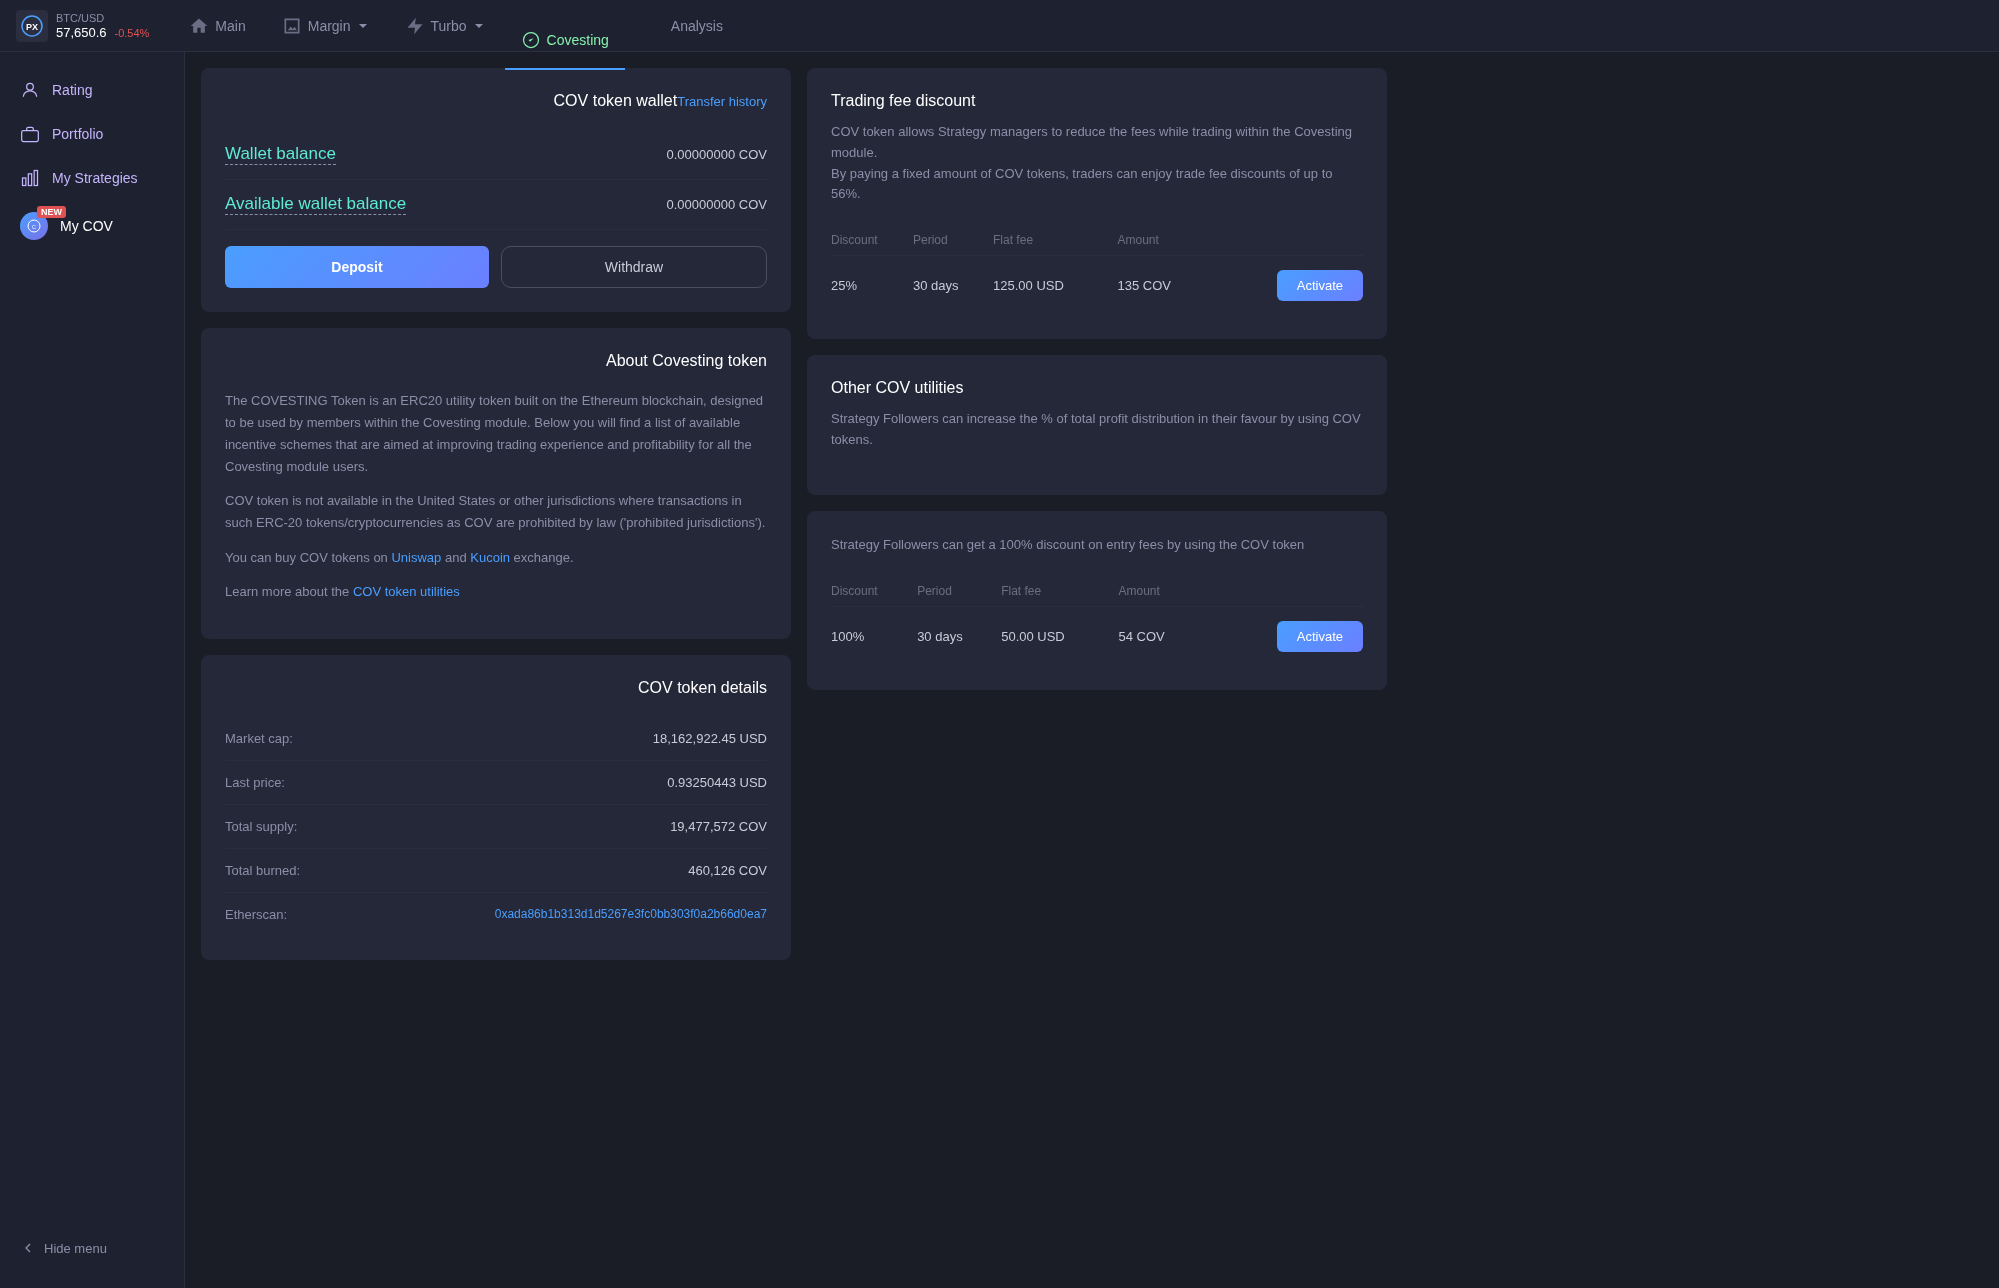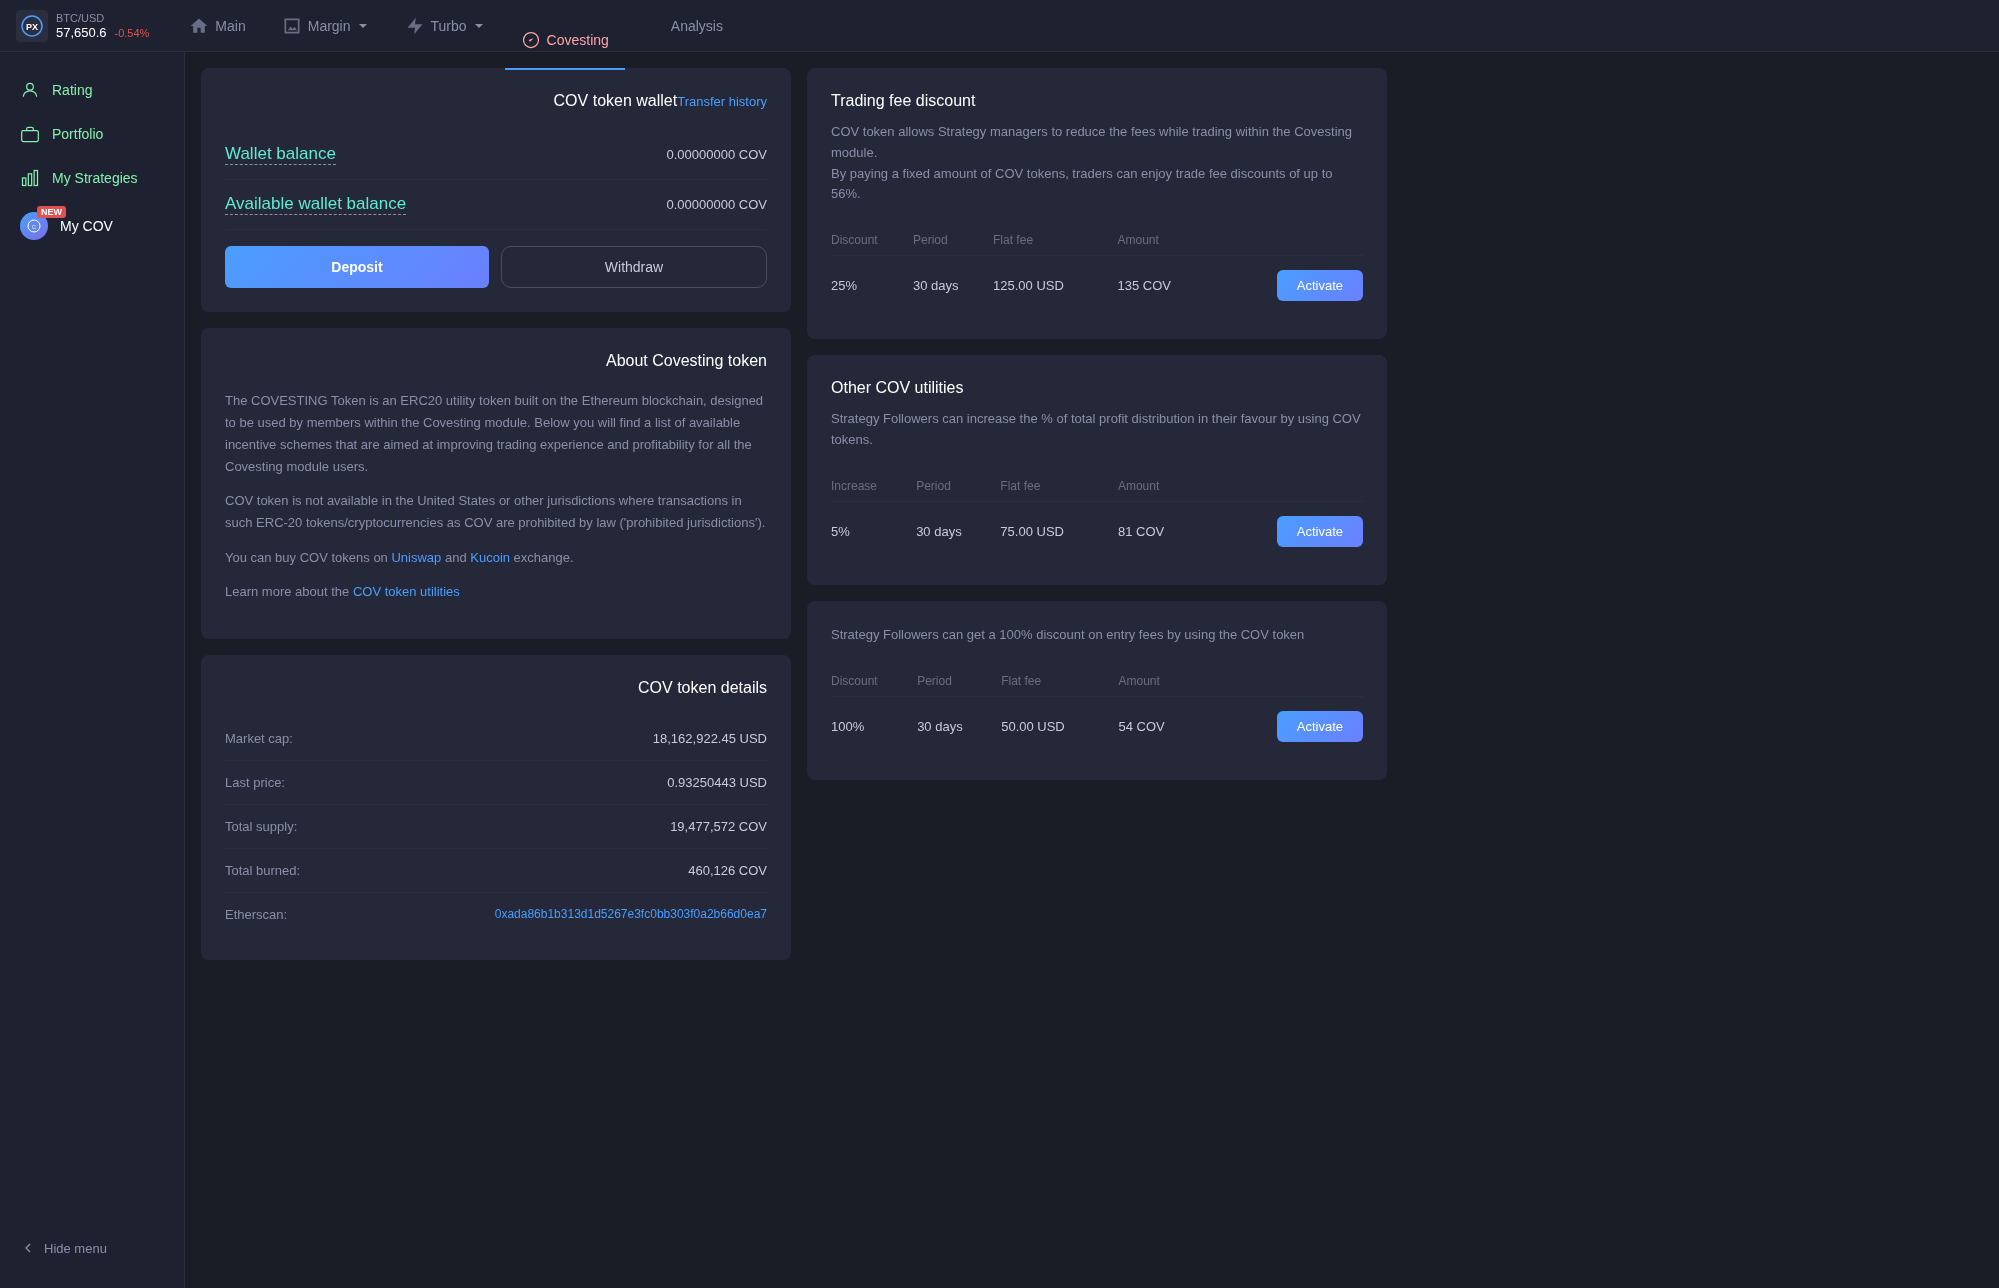--- a/index.html
+++ b/index.html
@@ -68,21 +68,21 @@
       align-items: center;
       gap: 6px;
       padding: 6px 16px;
       color: #8a8fa8;
       cursor: pointer;
       border-radius: 4px;
       font-size: 14px;
       position: relative;
     }
     .nav-item.active {
-      color: #fca5a5;
+      color: #86efac;
       margin-top: 29px;
     }
     .nav-item.active::after {
       content: '';
       position: absolute;
       bottom: -14px;
       left: 0;
       right: 0;
       height: 2px;
       background: #4a9eff;
@@ -108,21 +108,21 @@
       padding: 16px 0;
       display: flex;
       flex-direction: column;
     }
     .sidebar-item {
       display: flex;
       align-items: center;
       gap: 12px;
       padding: 12px 20px;
       cursor: pointer;
-      color: #86efac;
+      color: #c4b5fd;
       font-size: 14px;
     }
     .sidebar-item.active { color: #fff; }
     .sidebar-item-icon {
       width: 20px;
       height: 20px;
       display: flex;
       align-items: center;
       justify-content: center;
       color: inherit;
@@ -530,42 +530,20 @@
                 <button class="btn-activate">Activate</button>
               </td>
             </tr>
           </tbody>
         </table>
       </div>
 
       <div class="panel-card">
         <h2 class="panel-title">Other COV utilities</h2>
         <p class="panel-desc">Strategy Followers can increase the % of total profit distribution in their favour by using COV tokens.</p>
-        <table class="discount-table">
-          <thead>
-            <tr>
-              <th>Increase</th>
-              <th>Period</th>
-              <th>Flat fee</th>
-              <th>Amount</th>
-              <th class="col-action"></th>
-            </tr>
-          </thead>
-          <tbody>
-            <tr>
-              <td>5%</td>
-              <td>30 days</td>
-              <td>75.00 USD</td>
-              <td>81 COV</td>
-              <td class="col-action">
-                <button class="btn-activate">Activate</button>
-              </td>
-            </tr>
-          </tbody>
-        </table>
       </div>
 
       <div class="panel-card">
         <p class="panel-desc" style="margin-bottom:20px;">Strategy Followers can get a 100% discount on entry fees by using the COV token</p>
         <table class="discount-table">
           <thead>
             <tr>
               <th>Discount</th>
               <th>Period</th>
               <th>Flat fee</th>

